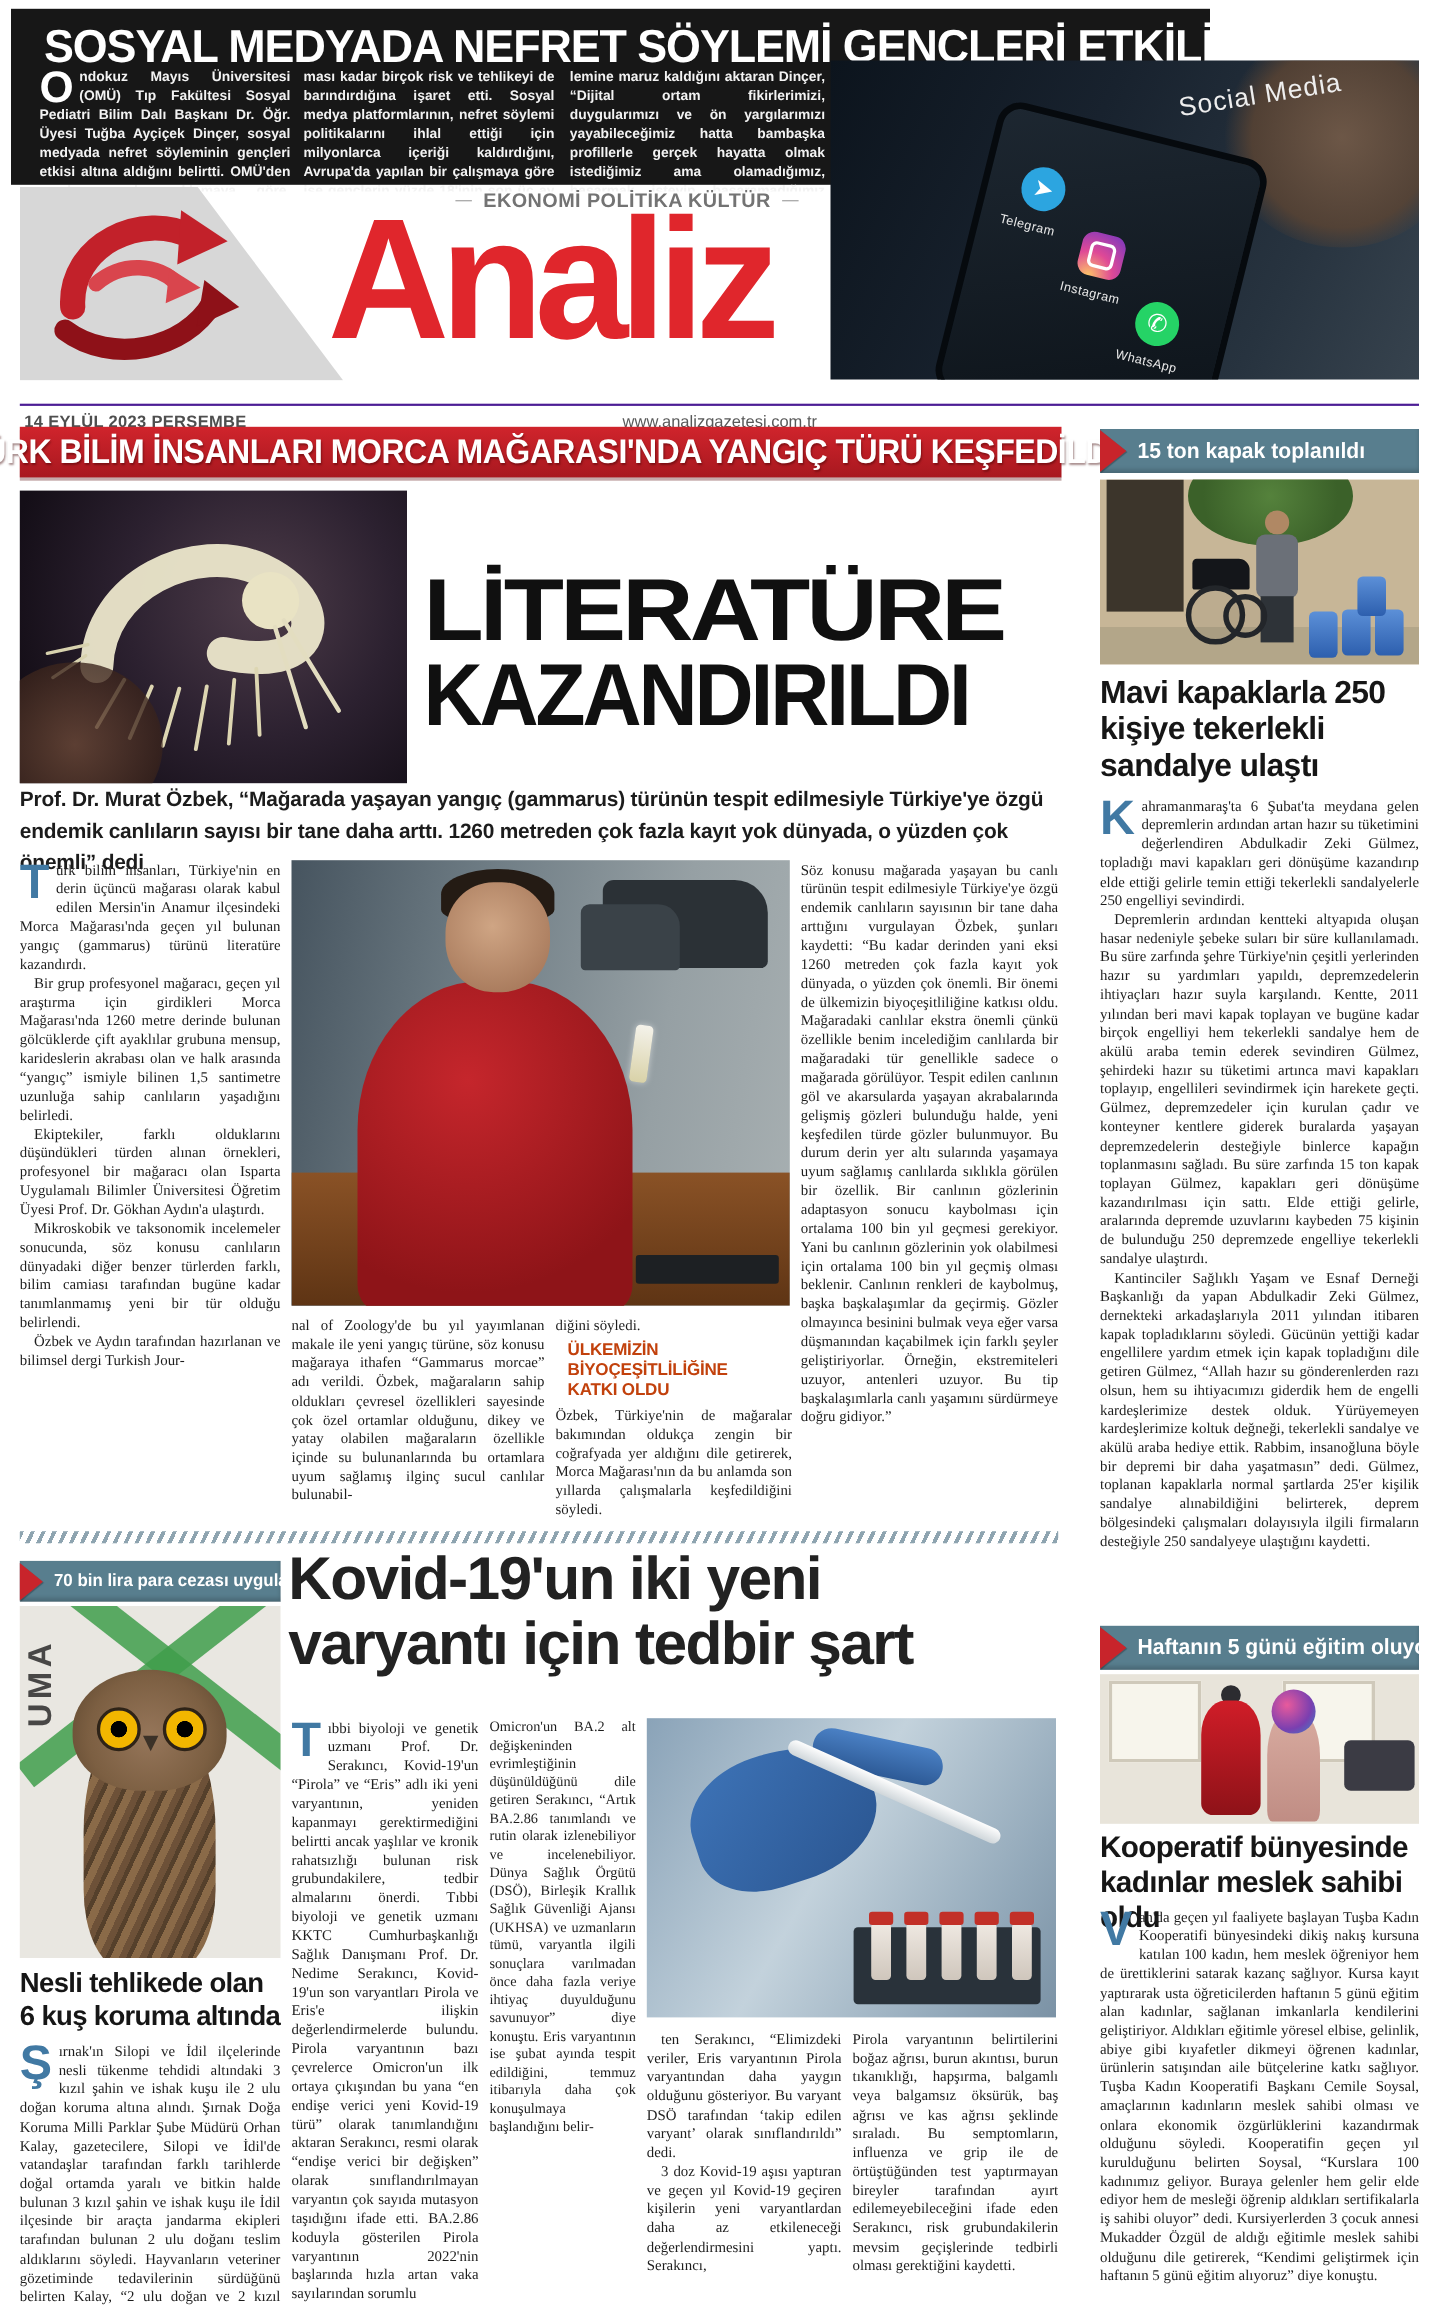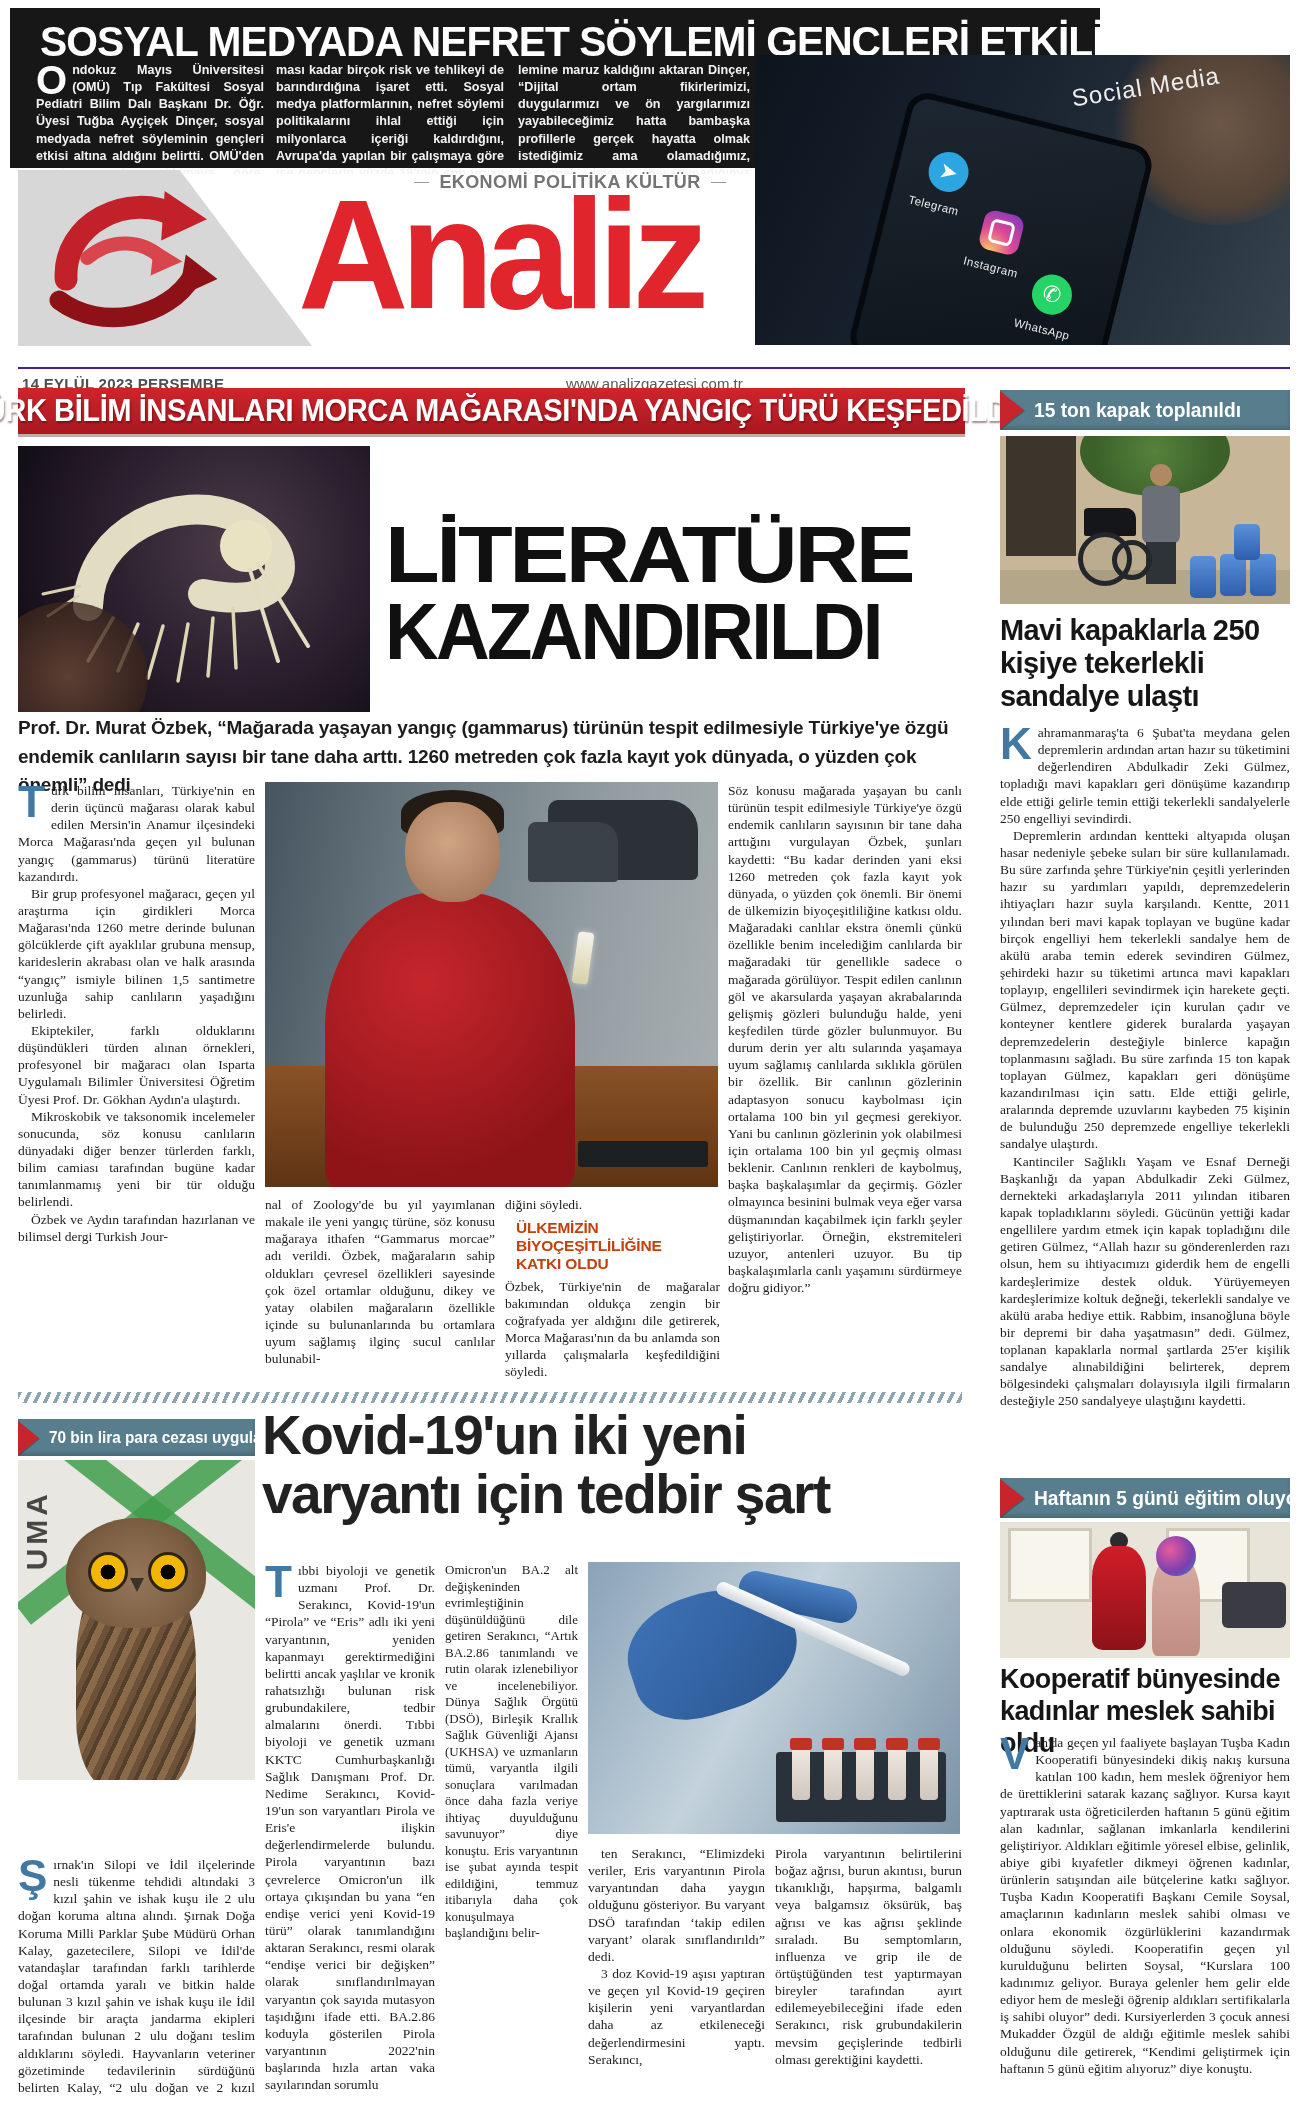--- a/index.html
+++ b/index.html
@@ -293,20 +293,24 @@
   <div class="abs owl-photo">
     <div class="abs owl-v1"></div>
     <div class="abs owl-v2"></div>
     <div class="abs owl-txt">UMA</div>
     <div class="abs owl-body"></div>
     <div class="abs owl-head"></div>
     <div class="abs owl-eye le"></div>
     <div class="abs owl-eye re"></div>
     <div class="abs owl-beak"></div>
   </div>
+  <div class="abs bird-hl">
+    <span>Nesli tehlikede olan</span><br>
+    <span>6 kuş koruma altında</span>
+  </div>
   <div class="abs serif bird-body">
     <p class="lead"><span class="dc">Ş</span><span>ırnak'ın Silopi ve İdil ilçelerinde nesli tükenme tehdidi altındaki 3 kızıl şahin ve ishak kuşu ile 2 ulu doğan koruma altına alındı. Şırnak Doğa Koruma Milli Parklar Şube Müdürü Orhan Kalay, gazetecilere, Silopi ve İdil'de vatandaşlar tarafından farklı tarihlerde doğal ortamda yaralı ve bitkin halde bulunan 3 kızıl şahin ve ishak kuşu ile İdil ilçesinde bir araçta jandarma ekipleri tarafından bulunan 2 ulu doğanı teslim aldıklarını söyledi. Hayvanların veteriner gözetiminde tedavilerinin sürdüğünü belirten Kalay, “2 ulu doğan ve 2 kızıl şahinin tedavisi bitmek üzere ve uçabilecek seviyeye geldiler. Bu kuşları önümüzdeki hafta doğal yaşam alanlarına bırakmayı planlıyoruz. Aracında 2 ulu doğan bulunan kişiye toplam 70 bin 390 lira para cezası uyguladık” dedi. Kalay, vatandaşlara nesli tükenme tehlikesi olan bu tür kuşlara hassas davranmaları uyarısında bulundu.</span></p>
   </div>
 
   <div class="abs covid-hl">
     <span>Kovid-19'un iki yeni</span><br>
     <span>varyantı için tedbir şart</span>
   </div>
   <div class="abs serif cv-a">
     <p class="lead"><span class="dc">T</span><span>ıbbi biyoloji ve genetik uzmanı Prof. Dr. Serakıncı, Kovid-19'un “Pirola” ve “Eris” adlı iki yeni varyantının, yeniden kapanmayı gerektirmediğini belirtti ancak yaşlılar ve kronik rahatsızlığı bulunan risk grubundakilere, tedbir almalarını önerdi. Tıbbi biyoloji ve genetik uzmanı KKTC Cumhurbaşkanlığı Sağlık Danışmanı Prof. Dr. Nedime Serakıncı, Kovid-19'un son varyantları Pirola ve Eris'e ilişkin değerlendirmelerde bulundu. Pirola varyantının bazı çevrelerce Omicron'un ilk ortaya çıkışından bu yana “en endişe verici yeni Kovid-19 türü” olarak tanımlandığını aktaran Serakıncı, resmi olarak “endişe verici bir değişken” olarak sınıflandırılmayan varyantın çok sayıda mutasyon taşıdığını ifade etti. BA.2.86 koduyla gösterilen Pirola varyantının 2022'nin başlarında hızla artan vaka sayılarından sorumlu</span></p>

